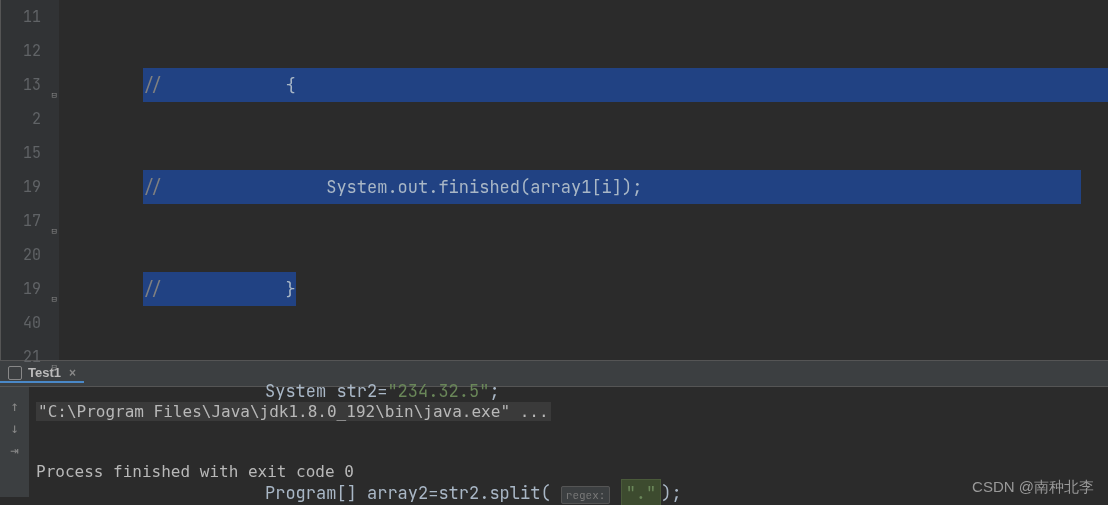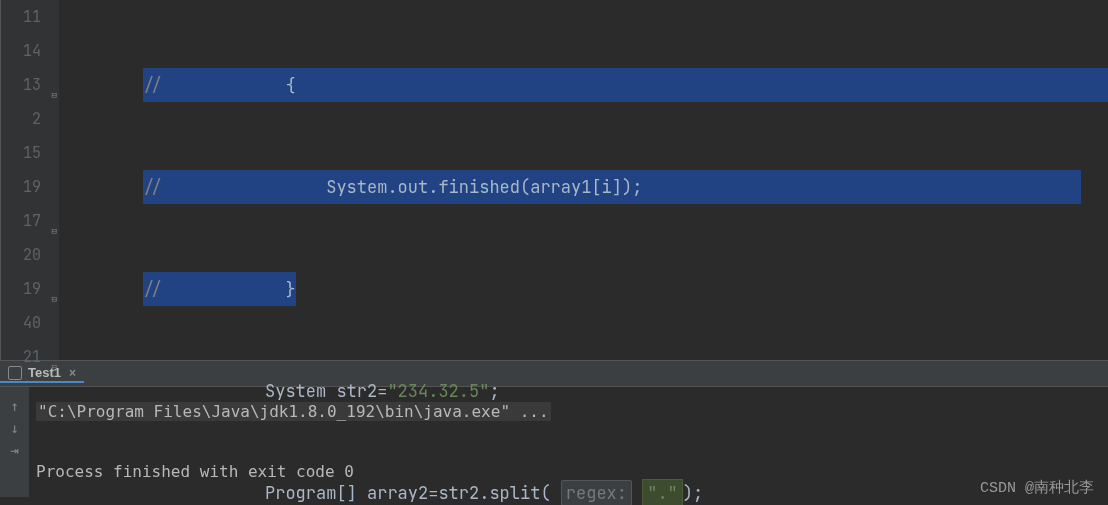--- a/index.html
+++ b/index.html
@@ -85,21 +85,21 @@
       line-height: 34px;
       white-space: pre;
       padding-left: 2px;
       position: relative;
     }
     .code-line { height: 34px; position: relative; }
     .sel { background: #214283; display: inline-block; height: 34px; line-height: 34px; }
     .cm { color: #808080; }
     .str { color: #6a8759; }
     .str-hl2 { background: #3d4b2f; color: #6a8759; padding: 2px 4px; border:1px solid #4a5a3a;}
-    .regex-hint { color: #787878; background: #3c3f41; border: 1px solid #555; padding: 1px 4px; font-size: 17px; border-radius: 2px;}
+    .regex-hint { color: #787878; background: #3c3f41; border: 1px solid #555; padding: 1px 4px; font-size: 11px; border-radius: 2px;}
     .bottom-panel {
       height: 145px;
       border-top: 1px solid #555;
       background: #2b2b2b;
     }
     .tab-bar {
       height: 26px;
       background: #3c3f41;
       display: flex;
       align-items: center;
@@ -152,21 +152,21 @@
       text-align: center;
       cursor: pointer;
     }
     .cmd-path { background: #3a3a3a; padding: 0 2px; }
     .watermark {
       position: absolute;
       bottom: 8px;
       right: 14px;
       color: #999999;
       font-size: 15px;
-      font-family: Liberation Mono, monospace;
+      font-family: Liberation Sans, sans-serif;
     }
     .fold-marker {
       position: absolute;
       right: 2px;
       width: 9px;
       height: 9px;
       font-size: 9px;
       color: #888;
     }
   </style>
@@ -191,21 +191,21 @@
       
     </div>
     <div class="tree-item" style="padding-left:2px;">
       
     </div>
   </div>
 
   <div class="editor">
     <div class="gutter">
       <div>11</div>
-      <div>14</div>
+      <div>12</div>
       <div>13<span class="fold-marker" style="top:78px;">⊟</span></div>
       <div>2</div>
       <div>15</div>
       <div>19</div>
       <div>17<span class="fold-marker" style="top:214px;">⊟</span></div>
       <div>20</div>
       <div>19<span class="fold-marker" style="top:282px;">⊟</span></div>
       <div>40</div>
       <div>21<span class="fold-marker" style="top:350px;">⊟</span></div>
     </div>

